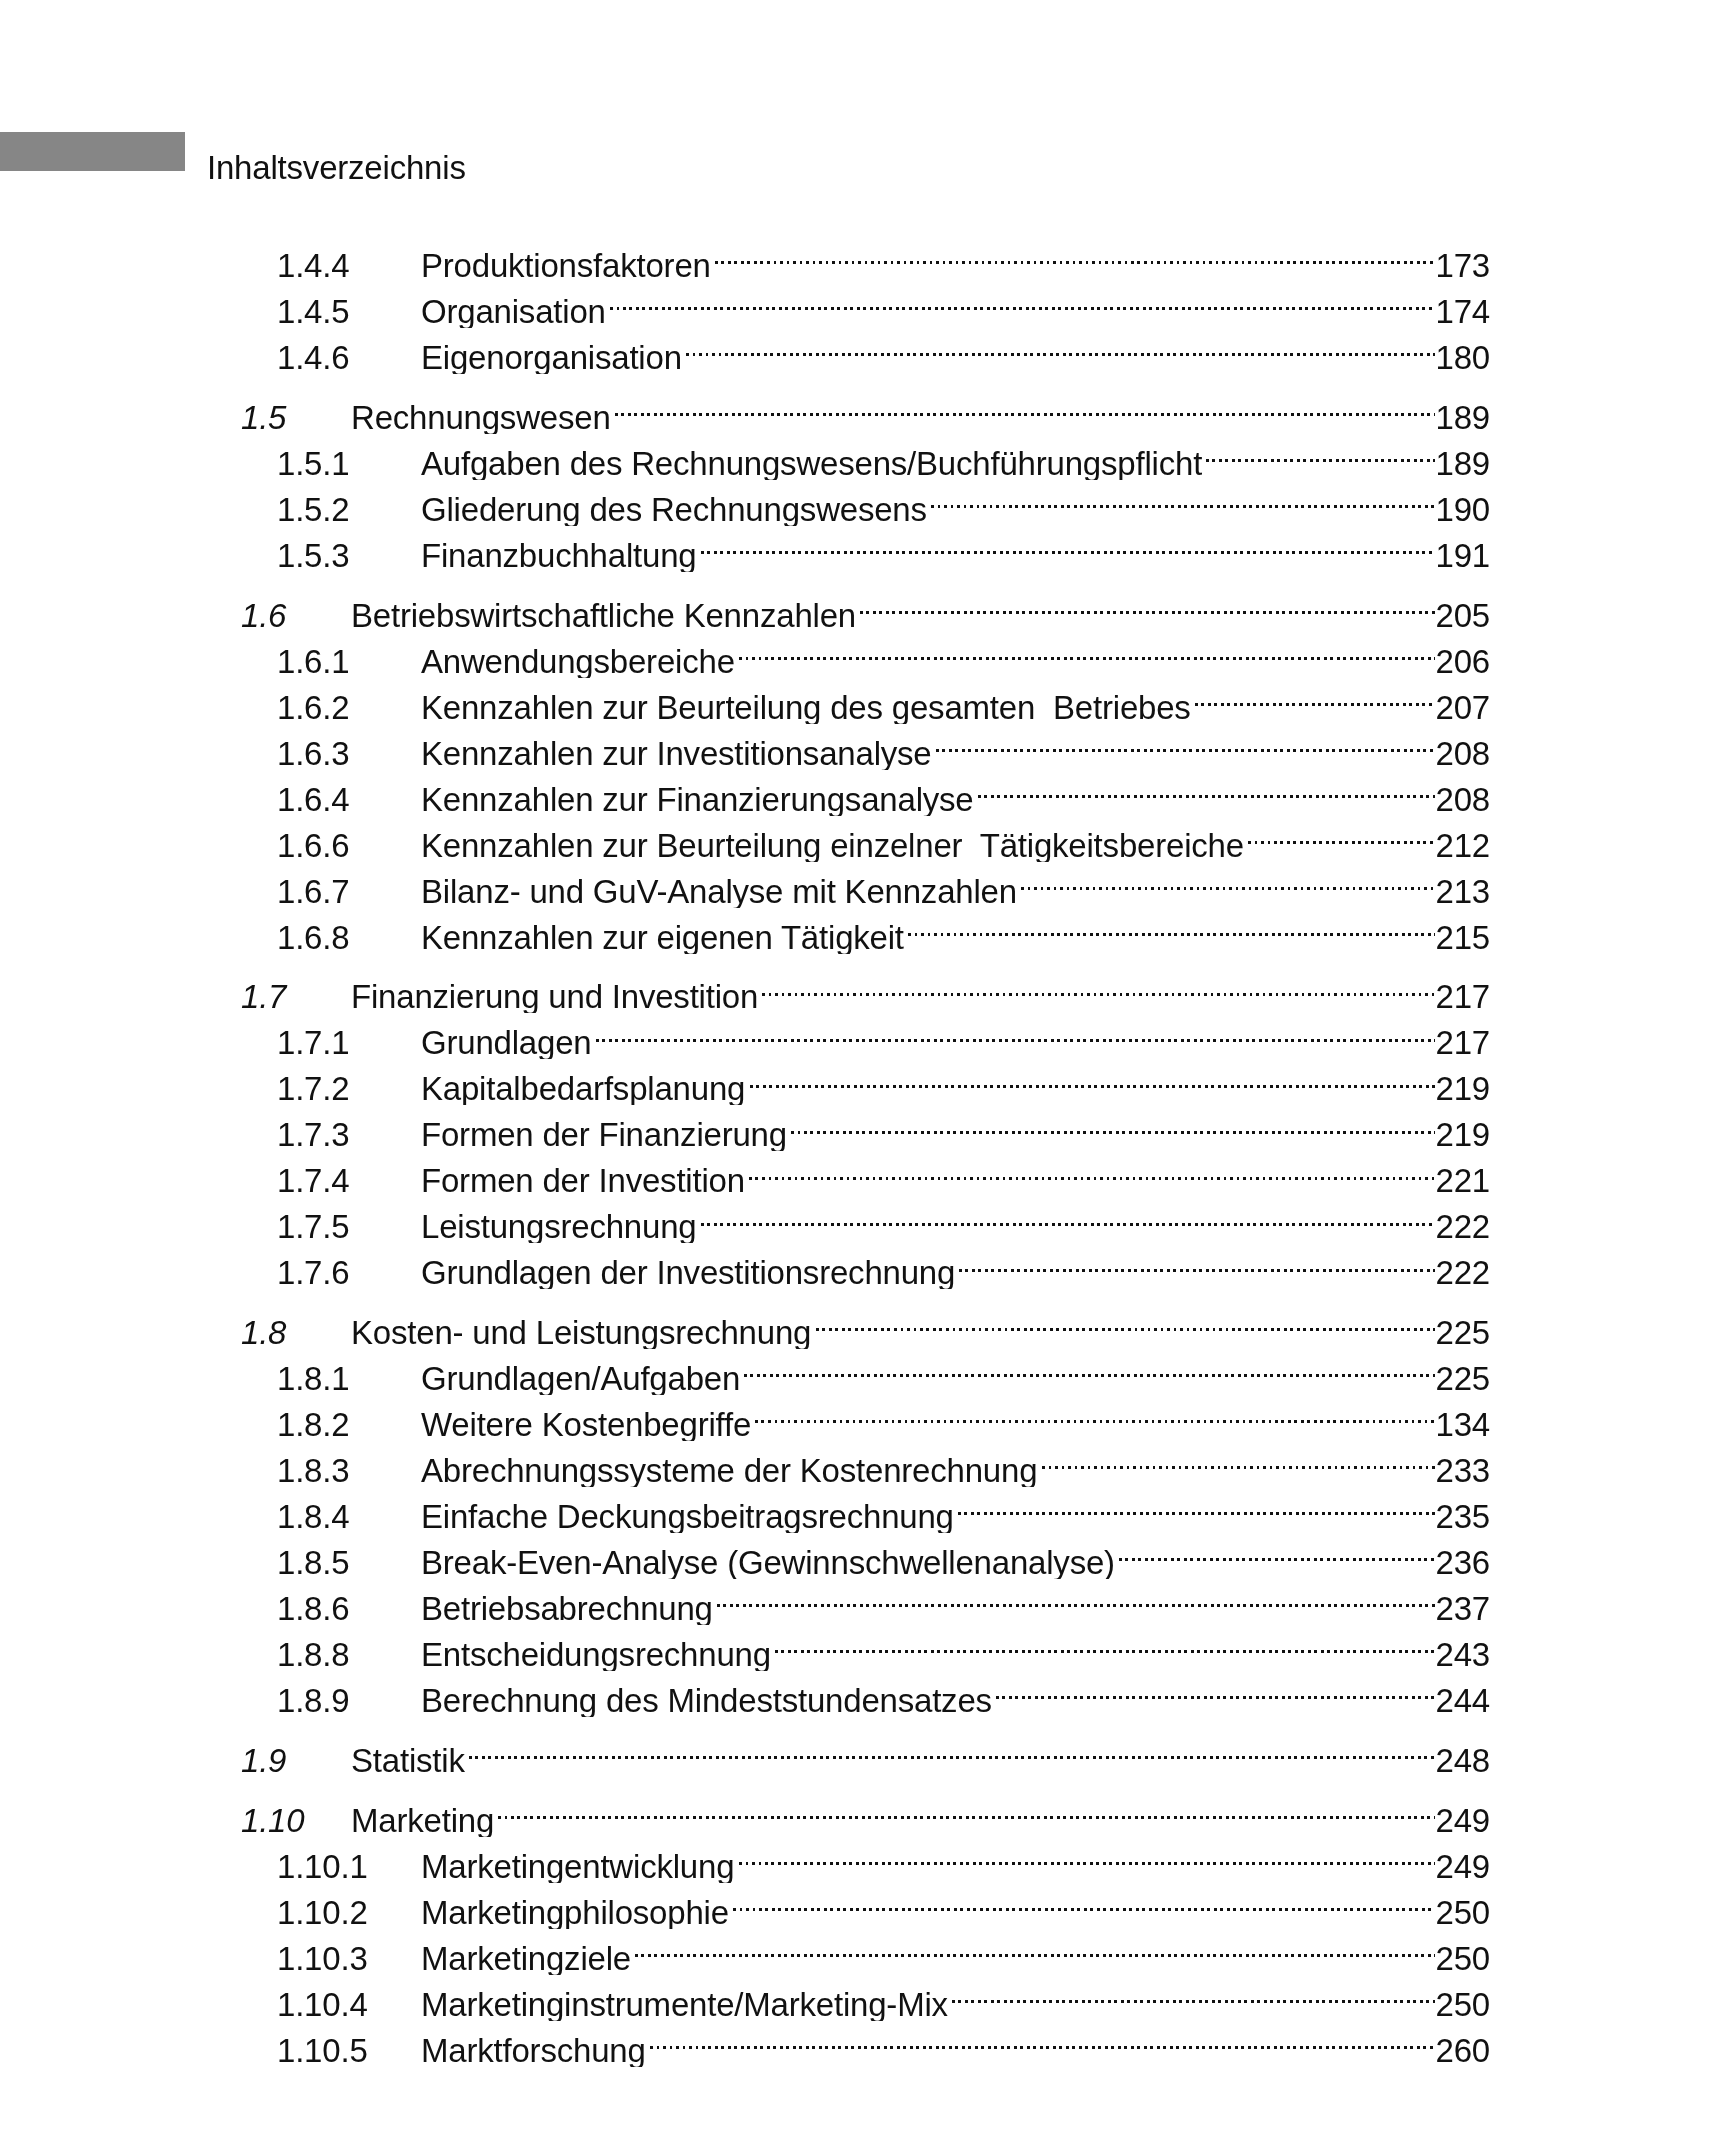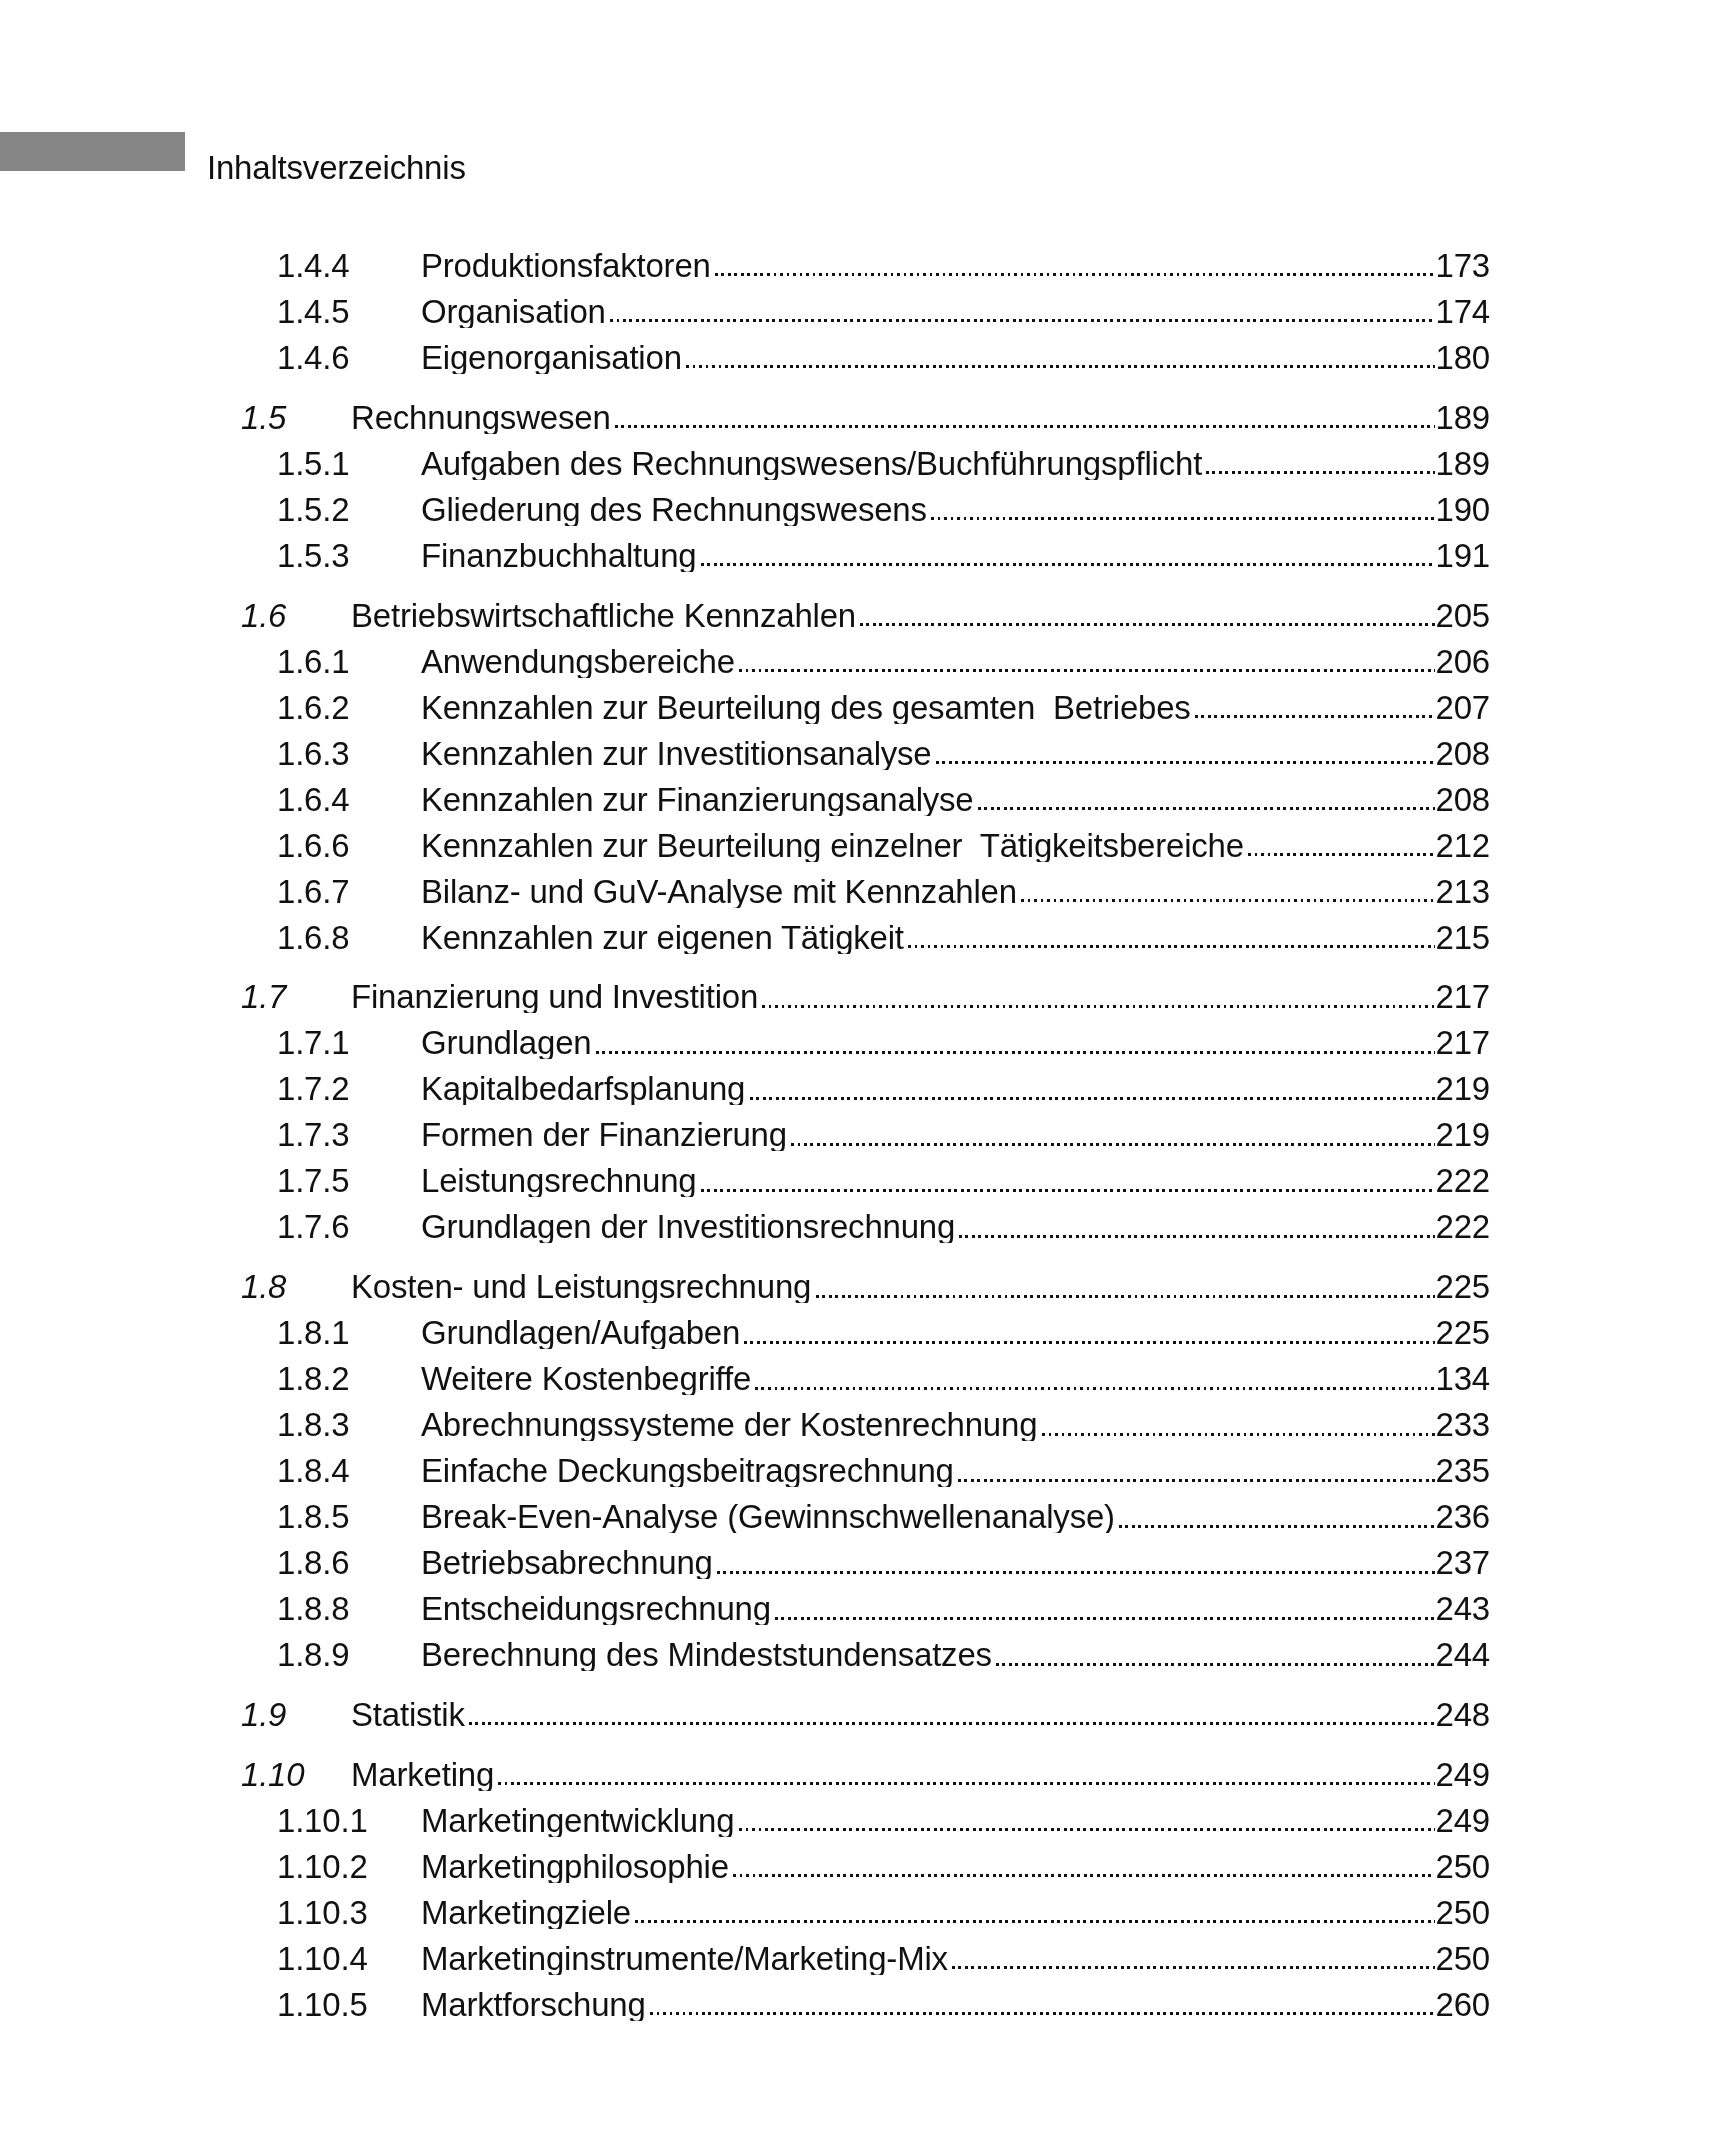--- a/index.html
+++ b/index.html
@@ -37,21 +37,21 @@
   .toc {
     position: absolute;
     left: 0;
     top: 249px;
     width: 1727px;
     display: flex;
     flex-direction: column;
   }
   .toc-row {
     display: flex;
-    align-items: flex-end;
+    align-items: center;
     height: 33px;
     margin-bottom: 13px;
     padding-right: 237px;
     font-size: 33px;
     line-height: 33px;
     letter-spacing: -0.2px;
   }
   .toc-row.lvl1 { padding-left: 241px; margin-top: 13.8px; }
   .toc-row.lvl2 { padding-left: 277px; }
   .toc-row .num { flex: 0 0 auto; white-space: pre; }
@@ -182,20 +182,26 @@
     <span class="leader"></span>
     <span class="page">219</span>
   </div>
     <div class="toc-row lvl2">
     <span class="num">1.7.3</span>
     <span class="title">Formen der Finanzierung</span>
     <span class="leader"></span>
     <span class="page">219</span>
   </div>
     <div class="toc-row lvl2">
+    <span class="num">1.7.4</span>
+    <span class="title">Formen der Investition</span>
+    <span class="leader"></span>
+    <span class="page">221</span>
+  </div>
+    <div class="toc-row lvl2">
     <span class="num">1.7.5</span>
     <span class="title">Leistungsrechnung</span>
     <span class="leader"></span>
     <span class="page">222</span>
   </div>
     <div class="toc-row lvl2">
     <span class="num">1.7.6</span>
     <span class="title">Grundlagen der Investitionsrechnung</span>
     <span class="leader"></span>
     <span class="page">222</span>

